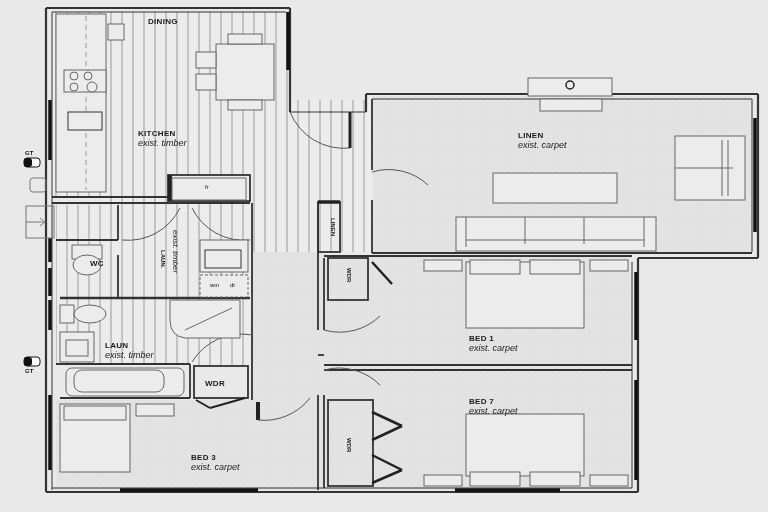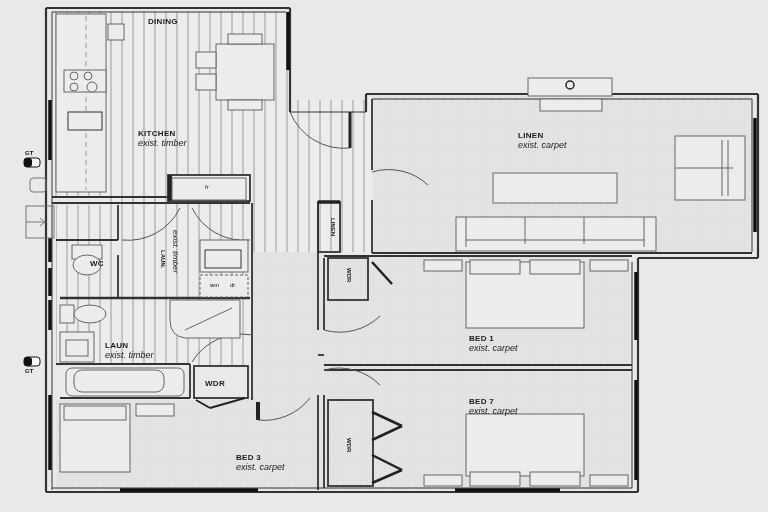--- a/index.html
+++ b/index.html
@@ -265,21 +265,21 @@
   <span class="f">exist. timber</span>
 </div>
 <div class="lbl" style="left:469px;top:335px;">
   <span class="n">BED 1</span>
   <span class="f">exist. carpet</span>
 </div>
 <div class="lbl" style="left:469px;top:398px;">
   <span class="n">BED 7</span>
   <span class="f">exist. carpet</span>
 </div>
-<div class="lbl" style="left:191px;top:454px;margin-left:45px;">
+<div class="lbl" style="left:191px;top:454px;">
   <span class="n">BED 3</span>
   <span class="f">exist. carpet</span>
 </div>
 
 
 <div class="lbl" style="left:205px;top:380px;">
   <span class="n">WDR</span>
 </div>
 <div class="vlbl" style="left:352px;top:268px;">WDR</div>
 <div class="vlbl" style="left:352px;top:438px;">WDR</div>

